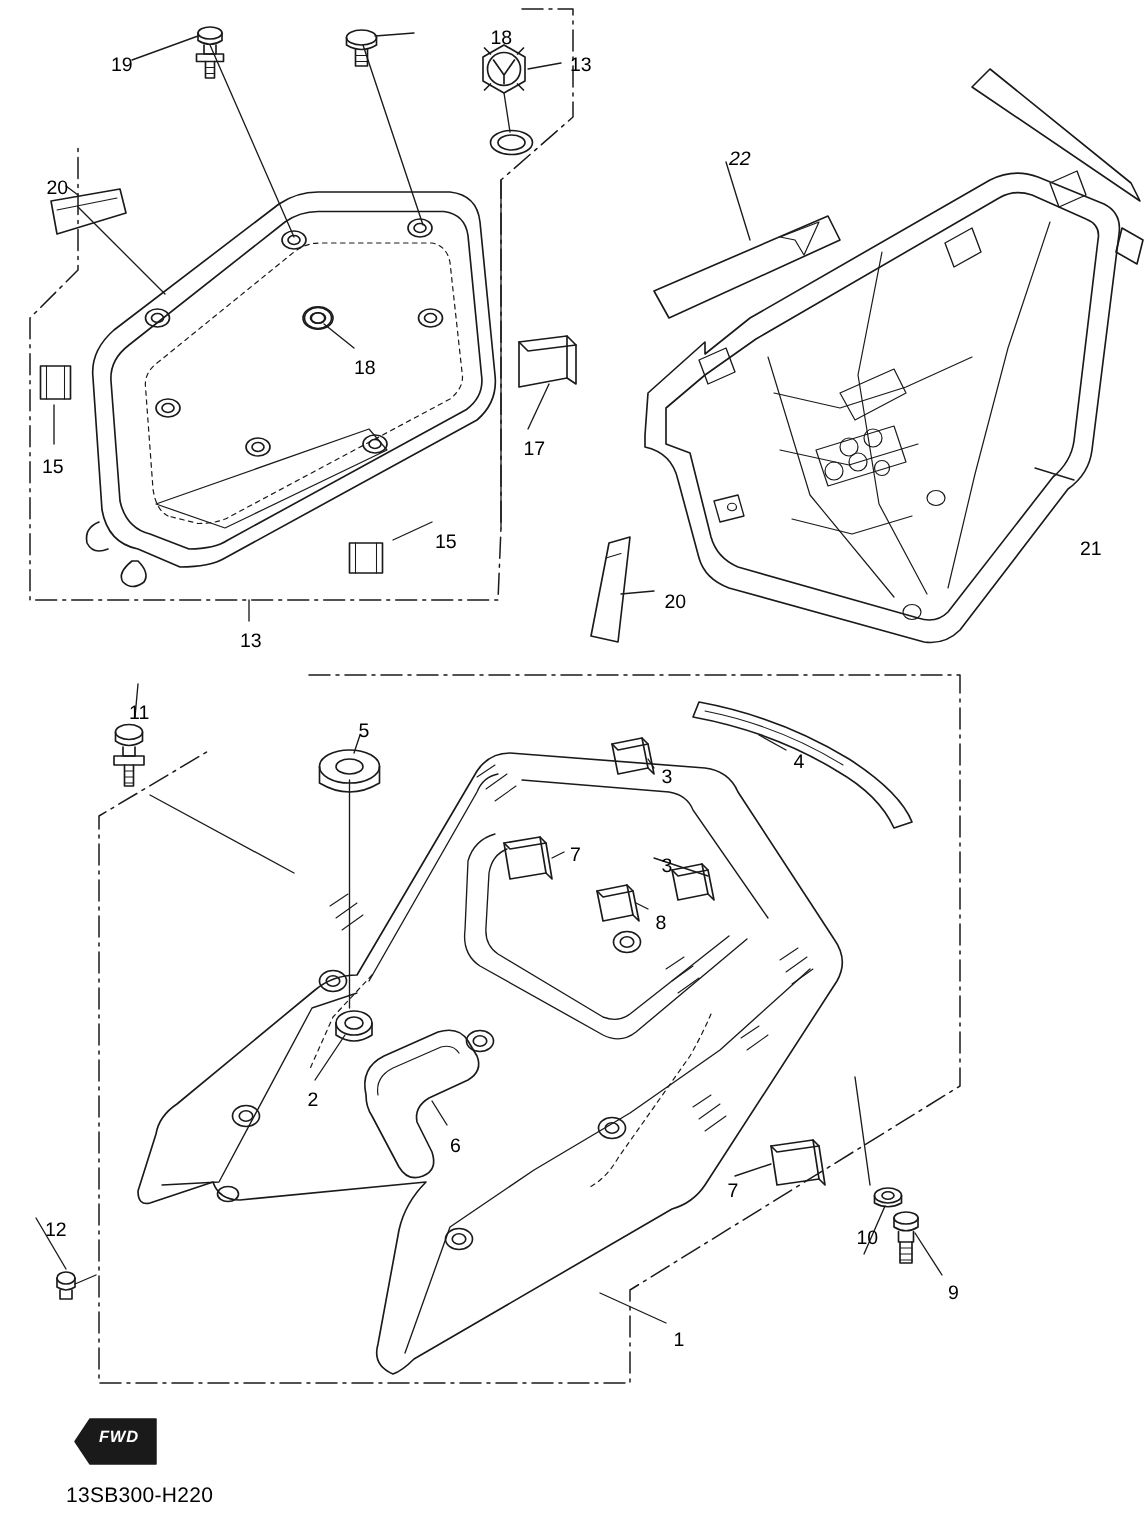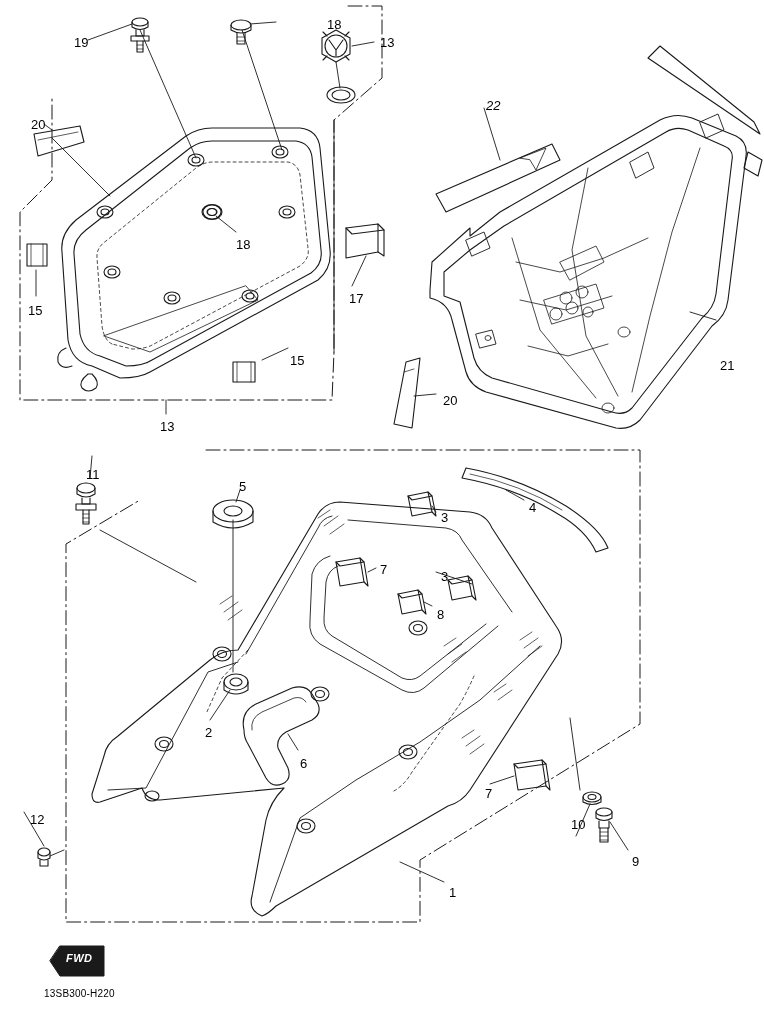--- a/index.html
+++ b/index.html
@@ -32,21 +32,21 @@
     font-size: 13px;
     font-family: "Liberation Sans", sans-serif;
     color: #000;
     white-space: nowrap;
     line-height: 1;
   }
   #part-code {
     position: absolute;
     left: 44px;
     top: 988px;
-    font-size: 10px;
+    font-size: 14px;
     letter-spacing: 0.2px;
   }
   .fwd-label {
     position: absolute;
     left: 66px;
     top: 952px;
     font-size: 11px;
     font-style: italic;
     font-weight: bold;
     color: #ffffff;

